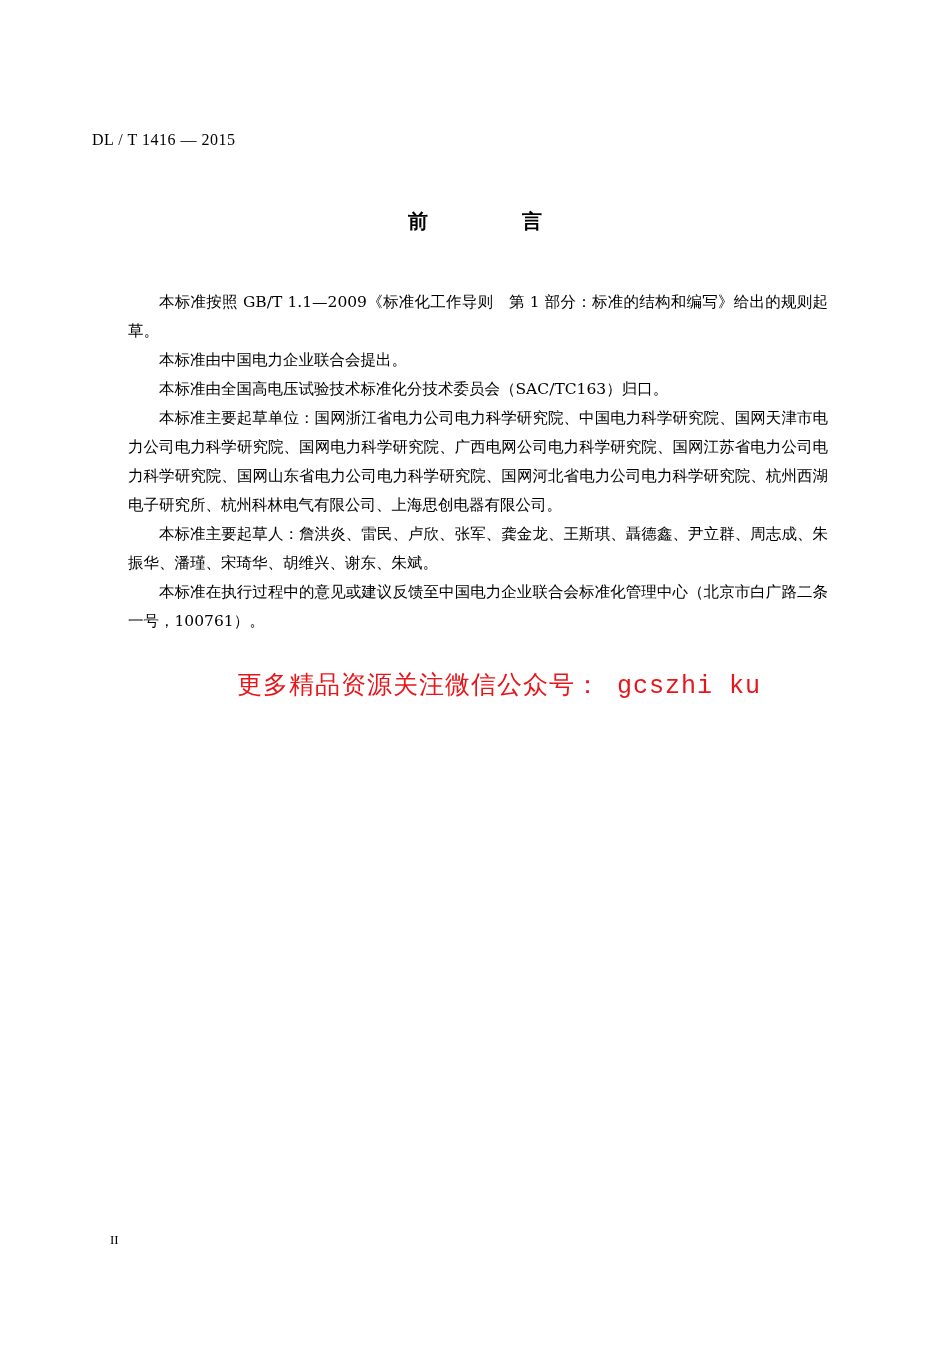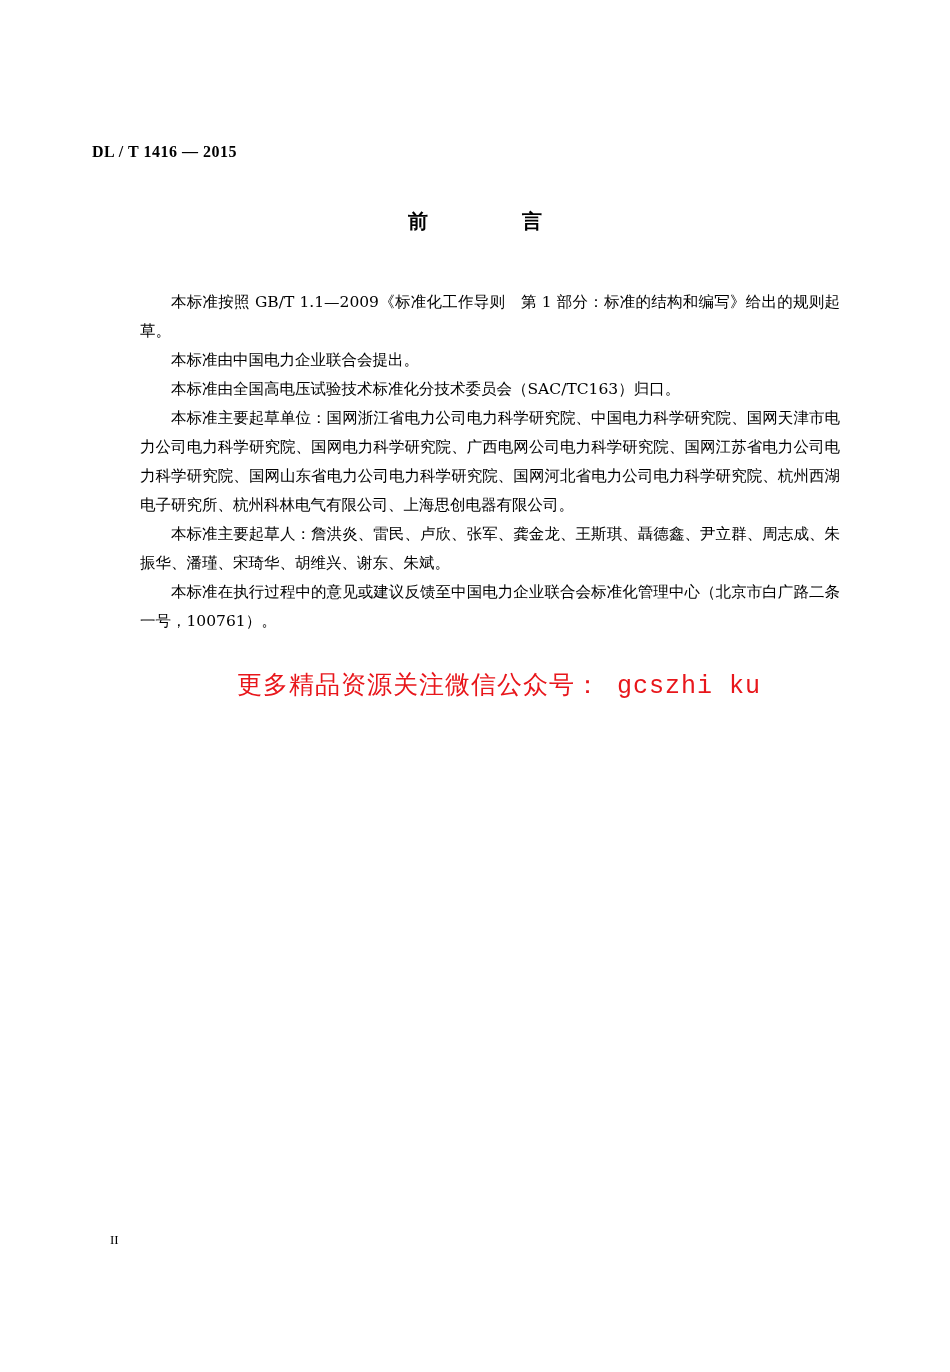--- a/index.html
+++ b/index.html
@@ -18,23 +18,23 @@
     position: absolute;
     top: 0;
     left: 0;
     width: 950px;
     height: 1372px;
     background: #ffffff;
   }
   .header-code {
     position: absolute;
     left: 92px;
-    top: 143px;
+    top: 131px;
     font-family: "Liberation Serif", serif;
-    font-weight: bold;
+    font-weight: normal;
     font-size: 16px;
     letter-spacing: 0.5px;
     white-space: nowrap;
   }
   .doc-title {
     position: absolute;
     left: 0;
     top: 208px;
     width: 950px;
     text-align: center;
@@ -47,21 +47,20 @@
   .body-block {
     position: absolute;
     left: 128px;
     top: 288px;
     width: 700px;
     font-family: "DejaVu Serif", serif;
     font-size: 15.5px;
     line-height: 29px;
     text-align: justify;
     text-justify: inter-ideograph;
-    margin-left: 12px;
   }
   .body-block p {
     margin: 0;
     text-indent: 2em;
   }
   .watermark {
     position: absolute;
     left: 0;
     top: 668px;
     width: 950px;

